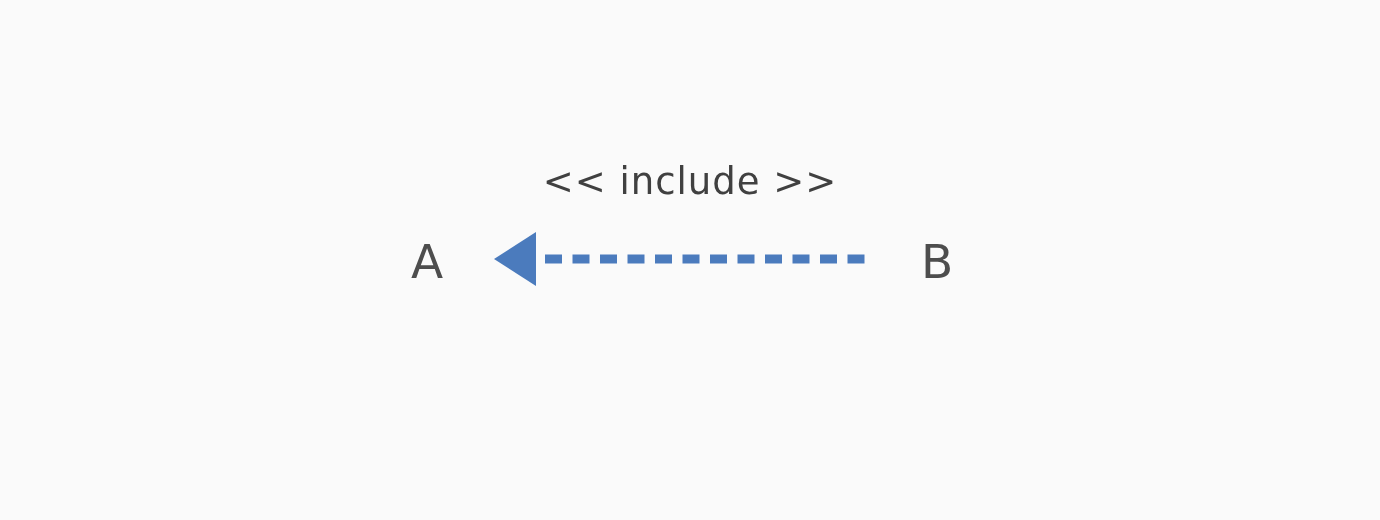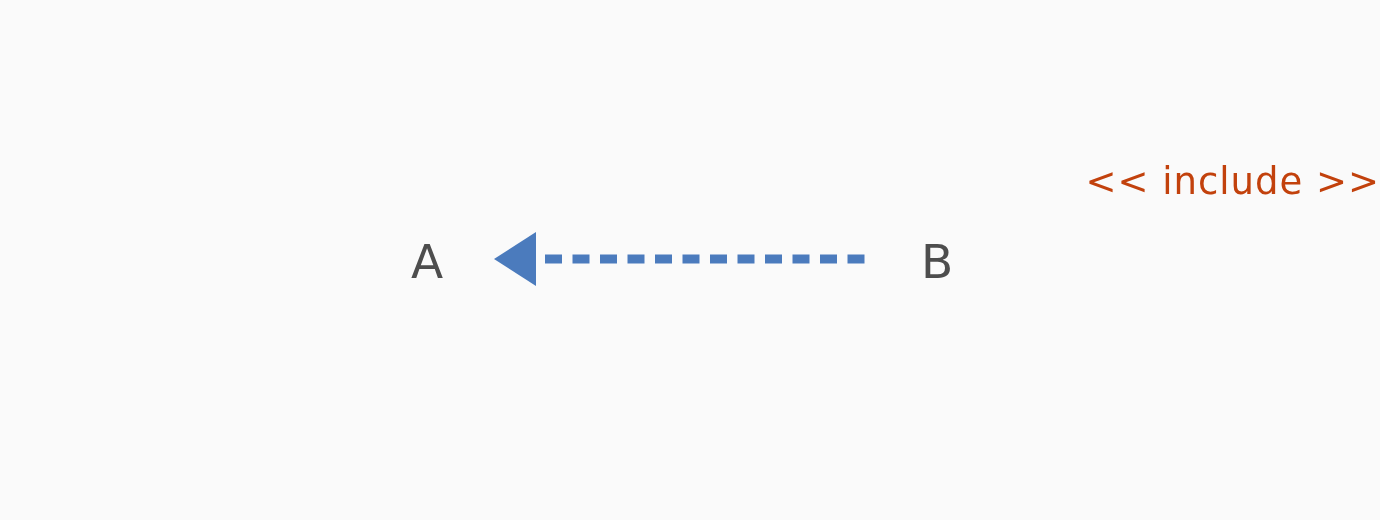--- a/index.html
+++ b/index.html
@@ -13,24 +13,24 @@
     height: 520px;
     background: #fafafa;
     overflow: hidden;
     font-family: "DejaVu Sans", "Liberation Sans", sans-serif;
   }
   .stereotype-label {
     position: absolute;
     top: 160px;
     left: 0;
     width: 100%;
-    text-align: right;
+    text-align: center;
     font-size: 37px;
     font-weight: 500;
-    color: #c2410c;
+    color: #404040;
     letter-spacing: 1px;
     line-height: 1.2;
     user-select: none;
   }
   .node {
     position: absolute;
     font-size: 47px;
     font-weight: 500;
     color: #4d4d4d;
     line-height: 48px;

